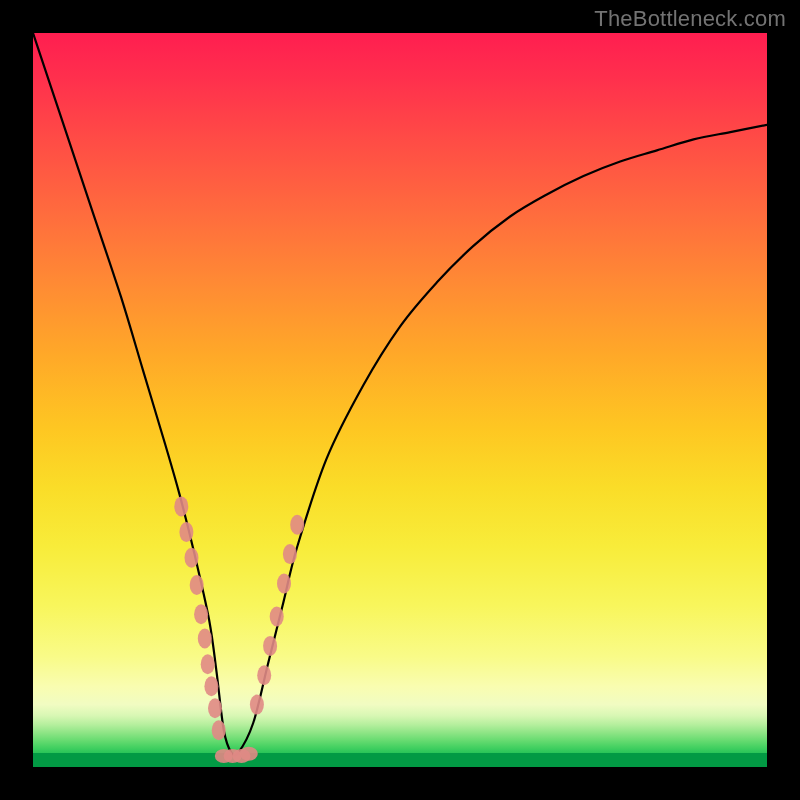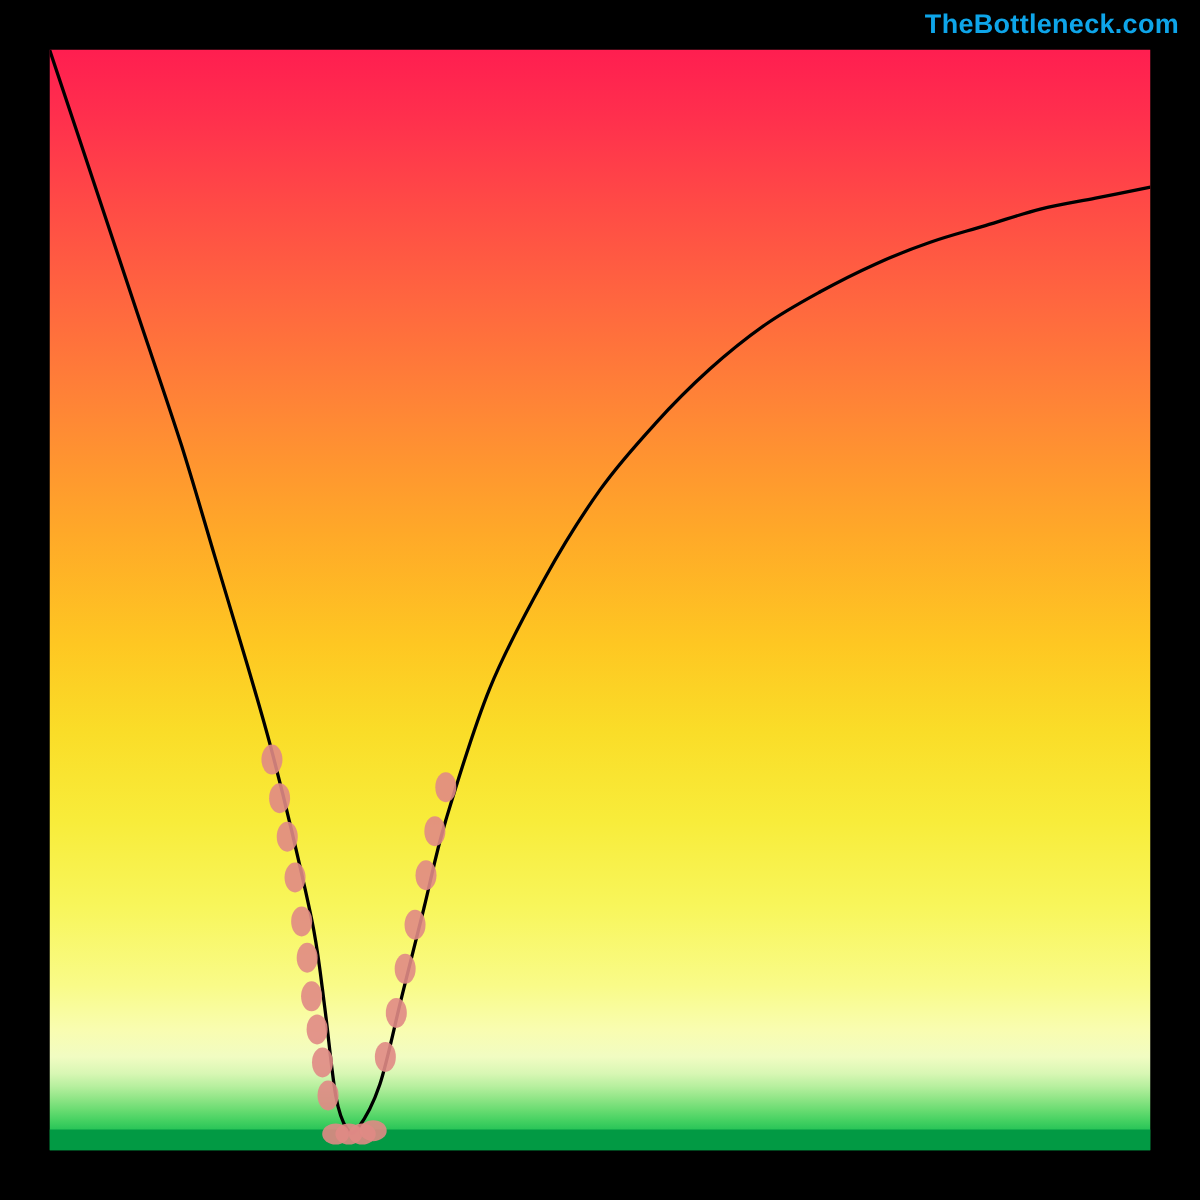--- a/index.html
+++ b/index.html
@@ -68,23 +68,23 @@
     inset: 0;
   }
   .marker {
     fill: #e08a85;
     fill-opacity: 0.9;
   }
   .watermark {
     position: absolute;
     top: 6px;
     right: 14px;
-    color: #0ea5e9;
-    font-size: 18px;
-    font-weight: 700;
+    color: #737373;
+    font-size: 22px;
+    font-weight: 400;
     letter-spacing: 0.2px;
     user-select: none;
   }
 </style>
 </head>
 <body>
 
 <div class="frame">
 
   <div class="plot-area">

